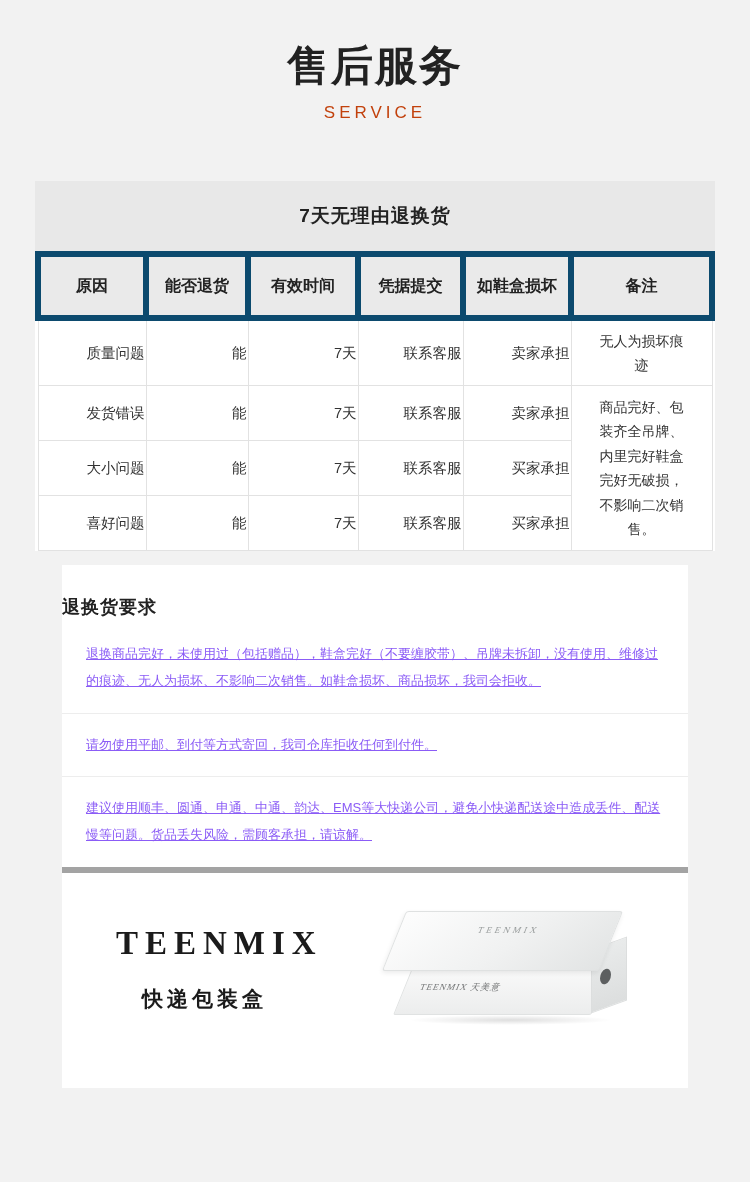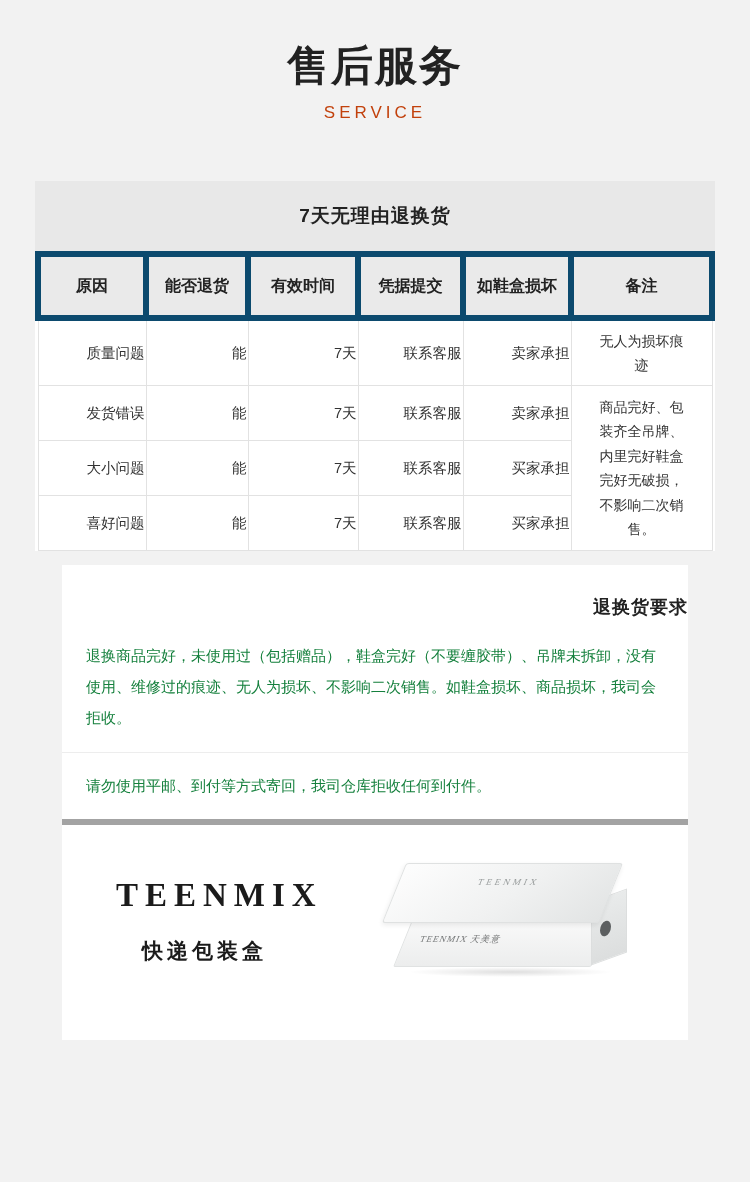--- a/index.html
+++ b/index.html
@@ -92,33 +92,34 @@
   .col-4 { width: 105px; }
   .col-5 { width: 108px; }
   .col-6 { width: auto; }
 
   
   .req-card {
     margin: 14px 62px 0 62px;
     background: #fff;
   }
   .req-title {
-    text-align: right;
+    text-align: left;
     font-size: 18px;
     font-weight: bold;
     color: #222;
     padding: 30px 0 22px 0;
     letter-spacing: 1px;
   }
   .req-block {
-    font-size: 15px;
+    font-size: 13px;
     line-height: 2.05;
-    color: #15803d;
+    color: #8b5cf6;
     padding: 18px 24px;
     border-top: 1px solid #ededed;
+    text-decoration: underline;
   }
   .req-block.first { border-top: none; padding-top: 0; }
 
   
   .brand-area {
     margin: 0 62px;
     background: #fff;
     height: 215px;
     position: relative;
     border-top: 6px solid #a3a3a3;
@@ -289,20 +290,21 @@
           <td>买家承担</td>
         </tr>
       </tbody>
     </table>
   </div>
 
   <div class="req-card">
     <div class="req-title">退换货要求</div>
     <div class="req-block first">退换商品完好，未使用过（包括赠品），鞋盒完好（不要缠胶带）、吊牌未拆卸，没有使用、维修过的痕迹、无人为损坏、不影响二次销售。如鞋盒损坏、商品损坏，我司会拒收。</div>
     <div class="req-block">请勿使用平邮、到付等方式寄回，我司仓库拒收任何到付件。</div>
+    <div class="req-block">建议使用顺丰、圆通、申通、中通、韵达、EMS等大快递公司，避免小快递配送途中造成丢件、配送慢等问题。货品丢失风险，需顾客承担，请谅解。</div>
   </div>
 
   <div class="brand-area">
     <div class="brand-text">TEENMIX</div>
     <div class="brand-sub">快递包装盒</div>
 
     <div class="box-wrap">
       <div class="box-shadow"></div>
       <div class="box-body"></div>
       <div class="box-side"></div>

